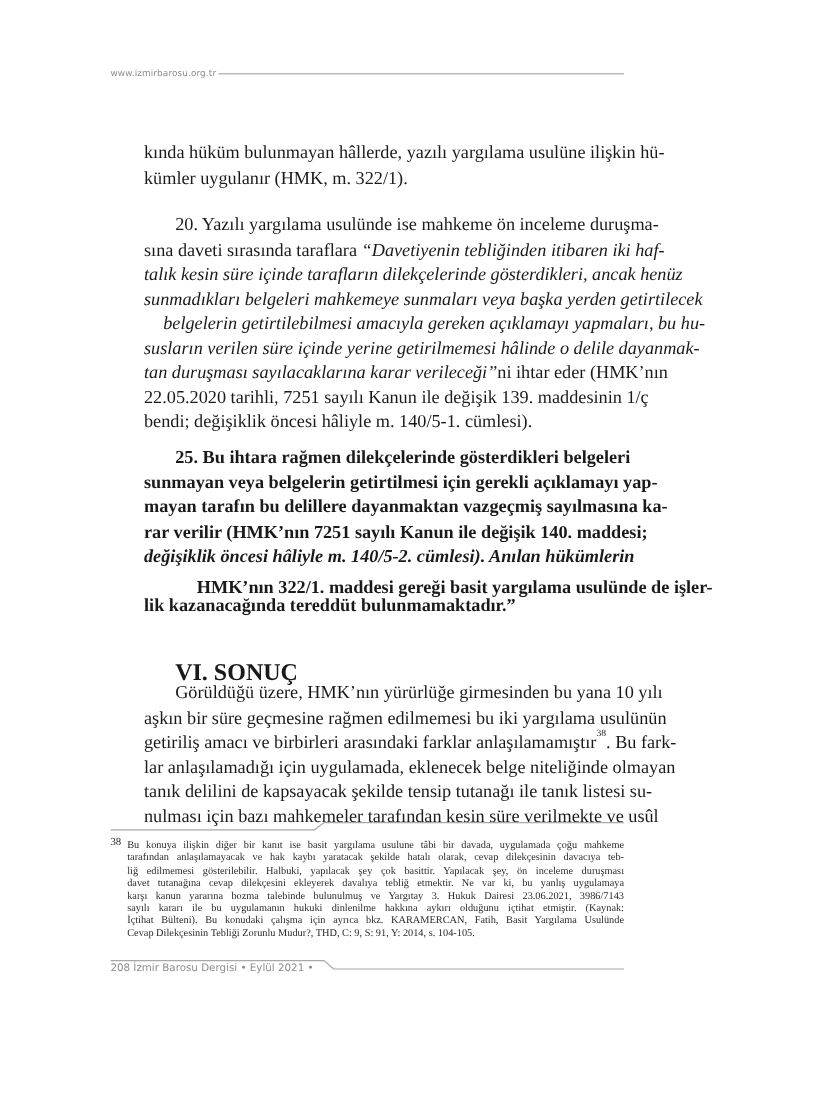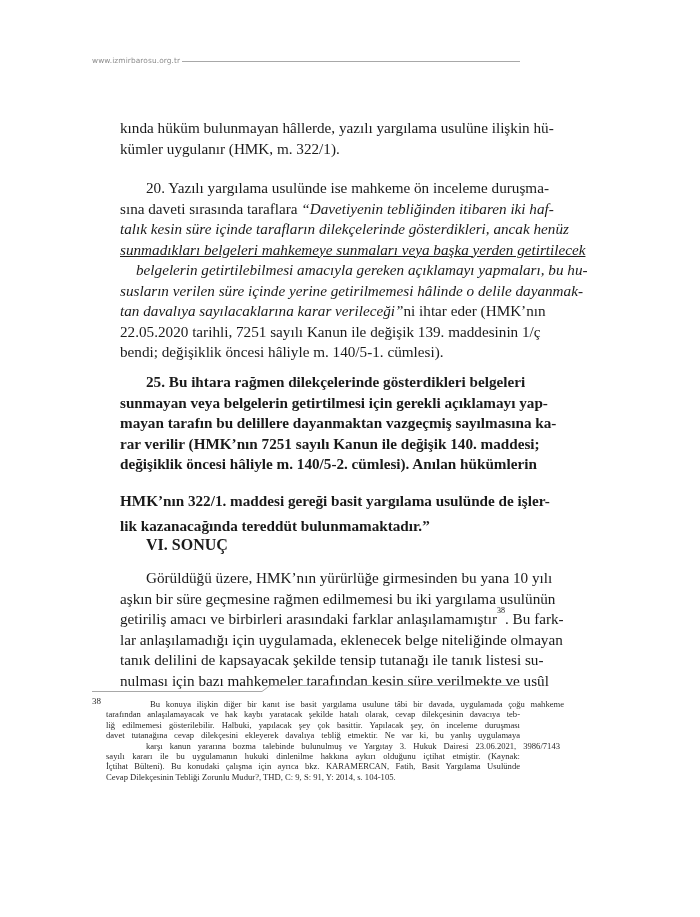--- a/index.html
+++ b/index.html
@@ -11,21 +11,21 @@
     .header-rule { position: absolute; left: 0; right: 0; top: 5px; height: 0; border-top: 1px solid #a8a8a8; z-index: 1; }
 
     .body-text { position: absolute; left: 120px; width: 400px; font-family: "Liberation Serif", serif; font-size: 15.2px; color: #1a1a1a; line-height: 20.5px; }
     .line { display: block; position: absolute; left: 0; width: 400px; white-space: nowrap; text-align: justify; text-align-last: justify; }
     .line.last { text-align-last: left; }
     .line.indent { padding-left: 26px; width: 374px; }
     .bold { font-weight: bold; }
     .ital { font-style: italic; }
     sup.fn { font-size: 8px; vertical-align: top; position: relative; top: -2px; line-height: 8px; }
 
-    .heading { position: absolute; left: 146px; top: 536px; font-family: "Liberation Serif", serif; font-weight: bold; font-size: 16px; color: #1a1a1a; white-space: nowrap; }
+    .heading { position: absolute; left: 146px; top: 550px; font-family: "Liberation Serif", serif; font-weight: bold; font-size: 20px; color: #1a1a1a; white-space: nowrap; }
 
     .fn-sep { position: absolute; left: 92px; top: 685px; width: 428px; height: 14px; }
     .fn-sep svg { display: block; }
 
     .footnote { position: absolute; left: 92px; top: 699px; width: 428px; font-family: "Liberation Serif", serif; font-size: 8.6px; color: #2a2a2a; line-height: 10.4px; }
     .fn-line { display: block; position: absolute; left: 14px; width: 414px; white-space: nowrap; text-align: justify; text-align-last: justify; }
     .fn-line.last { text-align-last: left; }
     .fn-num { position: absolute; left: 0; top: -3px; font-size: 9px; color: #2a2a2a; }
 
     .footer { position: absolute; left: 92px; top: 800px; width: 428px; height: 16px; }
@@ -44,36 +44,36 @@
 
   <div class="body-text" style="top:118px;">
     <span class="line" style="top:0;">kında hüküm bulunmayan hâllerde, yazılı yargılama usulüne ilişkin hü-</span>
     <span class="line last" style="top:20.5px;">kümler uygulanır (HMK, m. 322/1).</span>
   </div>
 
   <div class="body-text" style="top:178px;">
     <span class="line indent" style="top:0;">20. Yazılı yargılama usulünde ise mahkeme ön inceleme duruşma-</span>
     <span class="line" style="top:20.5px;"><span>sına daveti sırasında taraflara </span><span class="ital">“Davetiyenin tebliğinden itibaren iki haf-</span></span>
     <span class="line ital" style="top:41px;">talık kesin süre içinde tarafların dilekçelerinde gösterdikleri, ancak henüz</span>
-    <span class="line ital" style="top:61.5px;text-decoration:underline;">sunmadıkları belgeleri mahkemeye sunmaları veya başka yerden getirtilecek</span>
+    <span class="line ital" style="top:61.5px;">sunmadıkları belgeleri mahkemeye sunmaları veya başka yerden getirtilecek</span>
     <span class="line ital" style="top:82px;margin-left:16px;">belgelerin getirtilebilmesi amacıyla gereken açıklamayı yapmaları, bu hu-</span>
     <span class="line ital" style="top:102.5px;">susların verilen süre içinde yerine getirilmemesi hâlinde o delile dayanmak-</span>
-    <span class="line" style="top:123px;"><span class="ital">tan davalıya sayılacaklarına karar verileceği”</span><span>ni ihtar eder (HMK’nın</span></span>
+    <span class="line" style="top:123px;"><span class="ital">tan duruşması sayılacaklarına karar verileceği”</span><span>ni ihtar eder (HMK’nın</span></span>
     <span class="line" style="top:143.5px;">22.05.2020 tarihli, 7251 sayılı Kanun ile değişik 139. maddesinin 1/ç</span>
     <span class="line last" style="top:164px;">bendi; değişiklik öncesi hâliyle m. 140/5-1. cümlesi).</span>
   </div>
 
   <div class="body-text bold" style="top:372px;">
     <span class="line indent" style="top:0;">25. Bu ihtara rağmen dilekçelerinde gösterdikleri belgeleri</span>
     <span class="line" style="top:20.5px;">sunmayan veya belgelerin getirtilmesi için gerekli açıklamayı yap-</span>
     <span class="line" style="top:41px;">mayan tarafın bu delillere dayanmaktan vazgeçmiş sayılmasına ka-</span>
     <span class="line" style="top:61.5px;">rar verilir (HMK’nın 7251 sayılı Kanun ile değişik 140. maddesi;</span>
-    <span class="line" style="top:82px;">değişiklik öncesi hâliyle m. 140/5-2. cümlesi). Anılan hükümlerin</span>
-    <span class="line" style="top:119px;">HMK’nın 322/1. maddesi gereği basit yargılama usulünde de işler-</span>
-    <span class="line last" style="top:123px;margin-top:21px;">lik kazanacağında tereddüt bulunmamaktadır.”</span>
+    <span class="line" style="top:82px;font-style:italic;">değişiklik öncesi hâliyle m. 140/5-2. cümlesi). Anılan hükümlerin</span>
+    <span class="line" style="top:108px;margin-left:44px;">HMK’nın 322/1. maddesi gereği basit yargılama usulünde de işler-</span>
+    <span class="line last" style="top:123px;">lik kazanacağında tereddüt bulunmamaktadır.”</span>
   </div>
 
   <div class="heading">VI. SONUÇ</div>
 
   <div class="body-text" style="top:568px;">
     <span class="line indent" style="top:0;">Görüldüğü üzere, HMK’nın yürürlüğe girmesinden bu yana 10 yılı</span>
     <span class="line" style="top:20.5px;">aşkın bir süre geçmesine rağmen edilmemesi bu iki yargılama usulünün</span>
     <span class="line" style="top:41px;"><span>getiriliş amacı ve birbirleri arasındaki farklar anlaşılamamıştır</span><sup class="fn">38</sup><span>. Bu fark-</span></span>
     <span class="line" style="top:61.5px;">lar anlaşılamadığı için uygulamada, eklenecek belge niteliğinde olmayan</span>
     <span class="line" style="top:82px;">tanık delilini de kapsayacak şekilde tensip tutanağı ile tanık listesi su-</span>
@@ -81,24 +81,30 @@
   </div>
 
   <div class="fn-sep">
     <svg width="428" height="14" viewBox="0 0 428 14">
       <polyline points="0,6.5 170,6.5 178,0.5 428,0.5" fill="none" stroke="#a8a8a8" stroke-width="1"></polyline>
     </svg>
   </div>
 
   <div class="footnote">
     <span class="fn-num">38</span>
-    <span class="fn-line" style="top:0;margin-left:44px;">Bu konuya ilişkin diğer bir kanıt ise basit yargılama usulune tâbi bir davada, uygulamada çoğu mahkeme</span>
+    <span class="fn-line" style="top:0;">Bu konuya ilişkin diğer bir kanıt ise basit yargılama usulune tâbi bir davada, uygulamada çoğu mahkeme</span>
     <span class="fn-line" style="top:10.4px;">tarafından anlaşılamayacak ve hak kaybı yaratacak şekilde hatalı olarak, cevap dilekçesinin davacıya teb-</span>
     <span class="fn-line" style="top:20.8px;">liğ edilmemesi gösterilebilir. Halbuki, yapılacak şey çok basittir. Yapılacak şey, ön inceleme duruşması</span>
     <span class="fn-line" style="top:31.2px;">davet tutanağına cevap dilekçesini ekleyerek davalıya tebliğ etmektir. Ne var ki, bu yanlış uygulamaya</span>
-    <span class="fn-line" style="top:41.6px;margin-left:40px;">karşı kanun yararına bozma talebinde bulunulmuş ve Yargıtay 3. Hukuk Dairesi 23.06.2021, 3986/7143</span>
+    <span class="fn-line" style="top:41.6px;">karşı kanun yararına bozma talebinde bulunulmuş ve Yargıtay 3. Hukuk Dairesi 23.06.2021, 3986/7143</span>
     <span class="fn-line" style="top:52px;">sayılı kararı ile bu uygulamanın hukuki dinlenilme hakkına aykırı olduğunu içtihat etmiştir. (Kaynak:</span>
     <span class="fn-line" style="top:62.4px;">İçtihat Bülteni). Bu konudaki çalışma için ayrıca bkz. KARAMERCAN, Fatih, Basit Yargılama Usulünde</span>
     <span class="fn-line last" style="top:72.8px;">Cevap Dilekçesinin Tebliği Zorunlu Mudur?, THD, C: 9, S: 91, Y: 2014, s. 104-105.</span>
   </div>
 
+  <div class="footer">
+    <svg class="footer-rule" width="428" height="14" viewBox="0 0 428 14">
+      <polyline points="0,0.5 178,0.5 186,7.5 428,7.5" fill="none" stroke="#a8a8a8" stroke-width="1"></polyline>
+    </svg>
+    <span class="footer-text">208 İzmir Barosu Dergisi • Eylül 2021 •</span>
+  </div>
 
 </div>
 
 </body></html>

